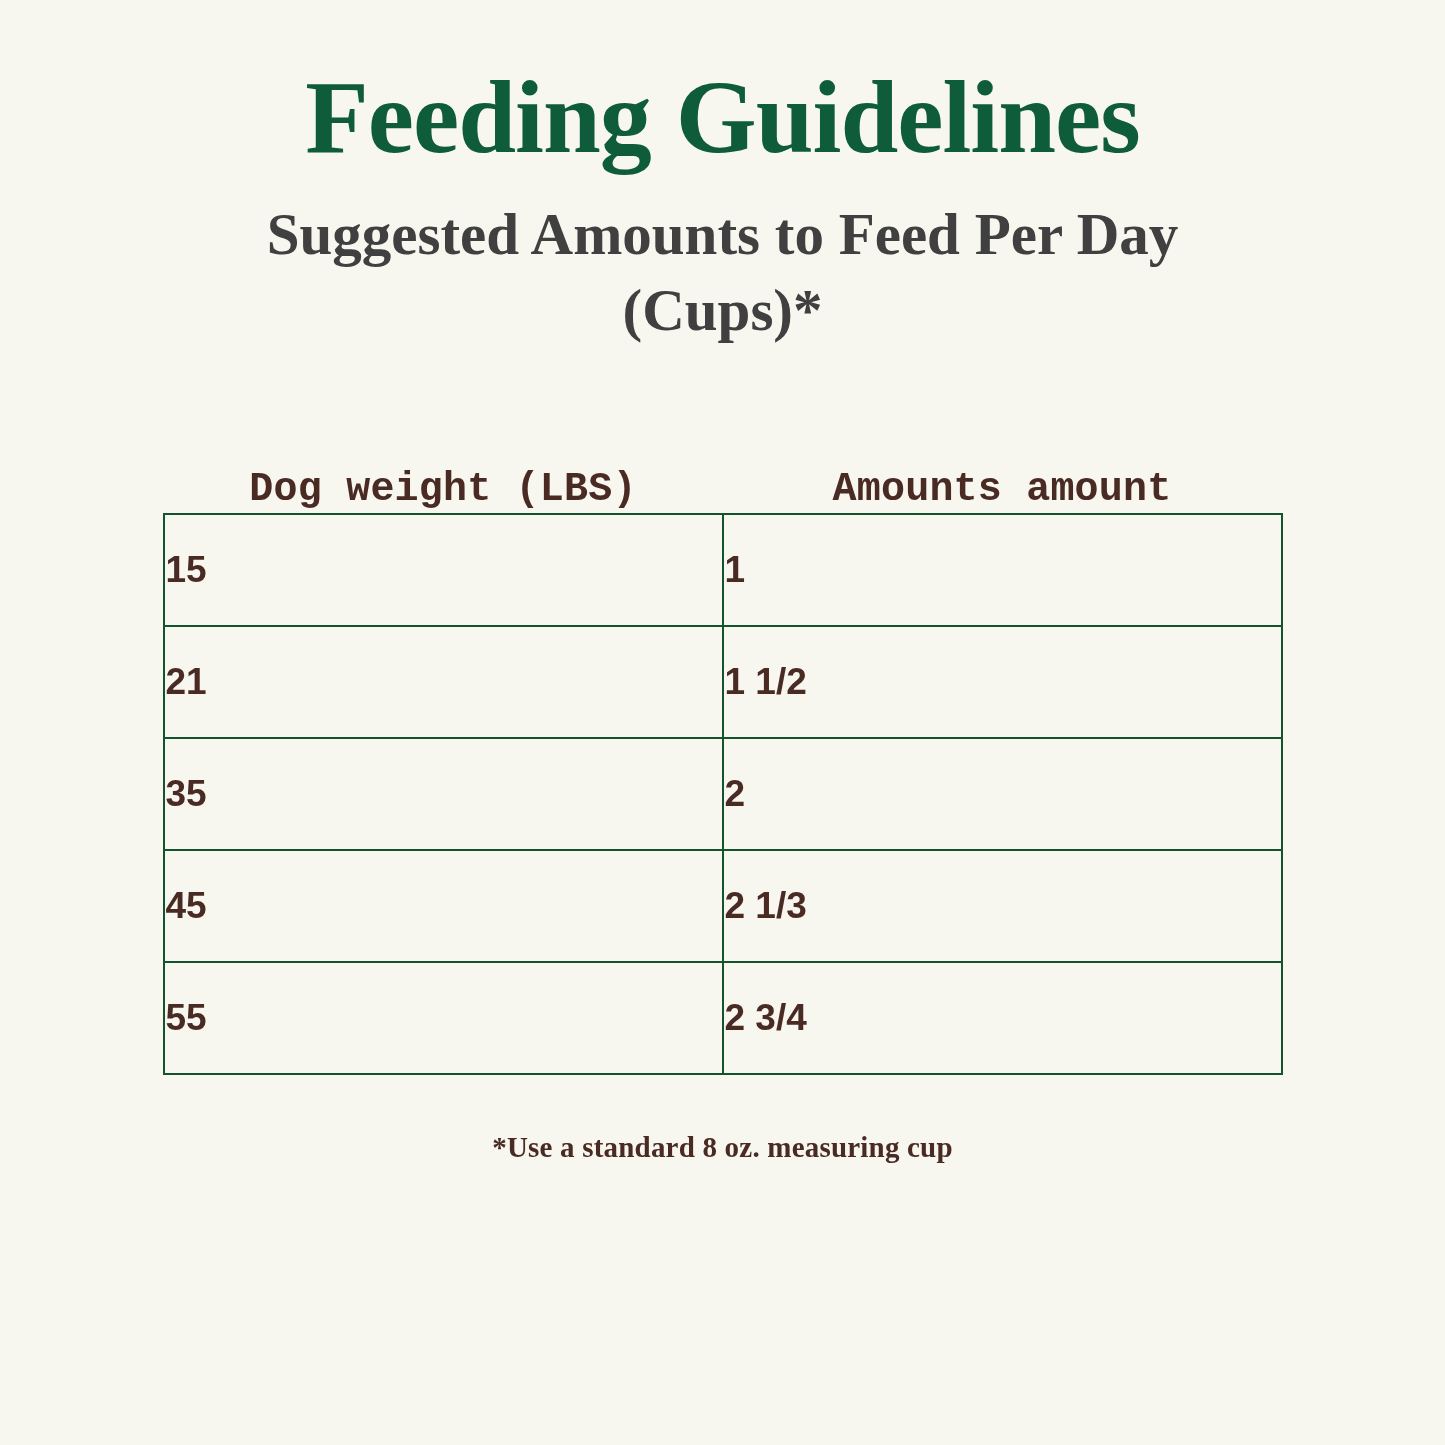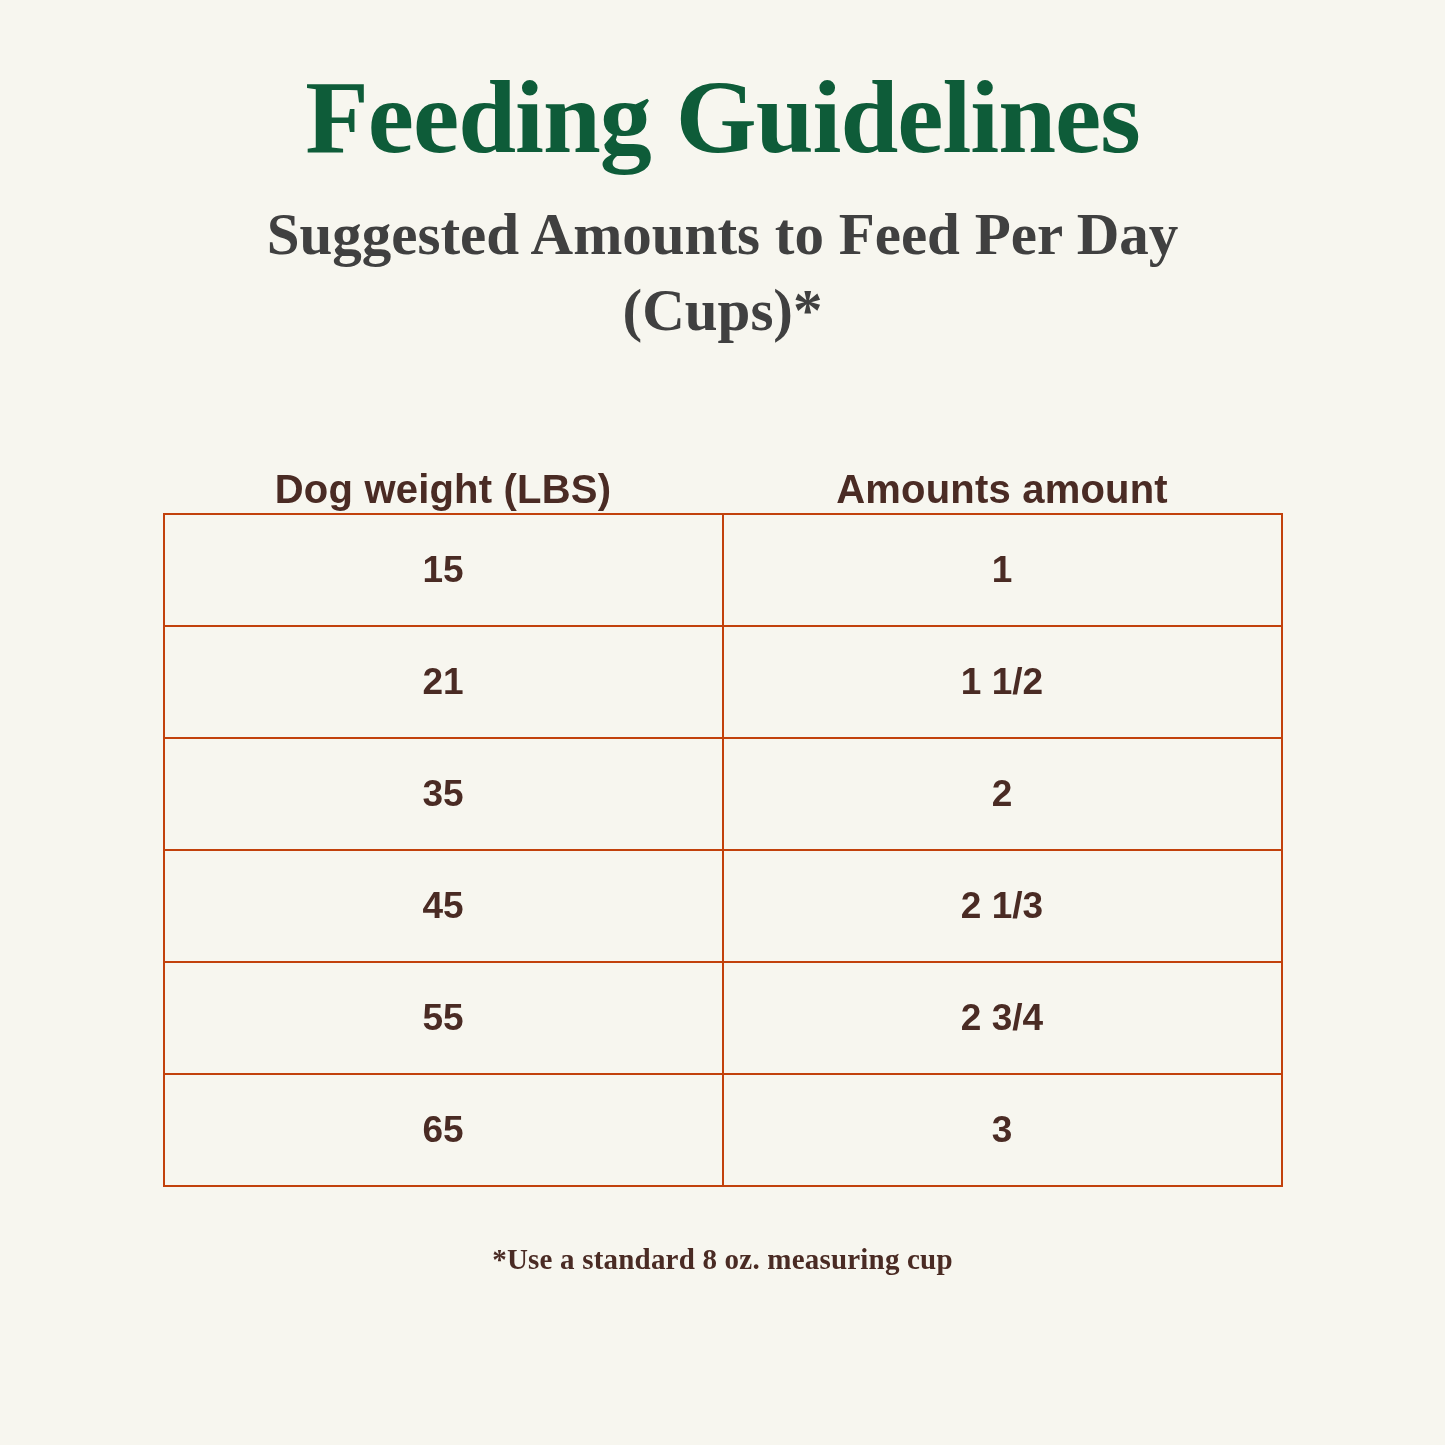--- a/index.html
+++ b/index.html
@@ -45,32 +45,32 @@
   .table-wrap {
     margin-top: 118px;
     width: 1120px;
   }
   table.feeding {
     width: 100%;
     border-collapse: collapse;
     table-layout: fixed;
   }
   table.feeding thead th {
-    font-family: Liberation Sans, sans-serif;
+    font-family: Liberation Mono, monospace;
     font-weight: bold;
     font-size: 40px;
     color: #4a2b24;
     text-align: center;
     border: none;
     letter-spacing: 0.2px;
   }
   table.feeding tbody td {
-    border: 2px solid #c2410c;
+    border: 2px solid #14532d;
     height: 108px;
-    text-align: center;
+    text-align: left;
     vertical-align: middle;
     font-family: "Liberation Sans", sans-serif;
     font-weight: bold;
     font-size: 37px;
     color: #4a2b24;
   }
   .footnote {
     margin-top: 56px;
     font-family: Liberation Serif, serif;
     font-weight: bold;
@@ -111,23 +111,19 @@
           <td>2</td>
         </tr>
         <tr>
           <td>45</td>
           <td>2 1/3</td>
         </tr>
         <tr>
           <td>55</td>
           <td>2 3/4</td>
         </tr>
-        <tr>
-          <td>65</td>
-          <td>3</td>
-        </tr>
       </tbody>
     </table>
   </div>
 
   <div class="footnote">*Use a standard 8 oz. measuring cup</div>
 
 </div>
 
 </body></html>

